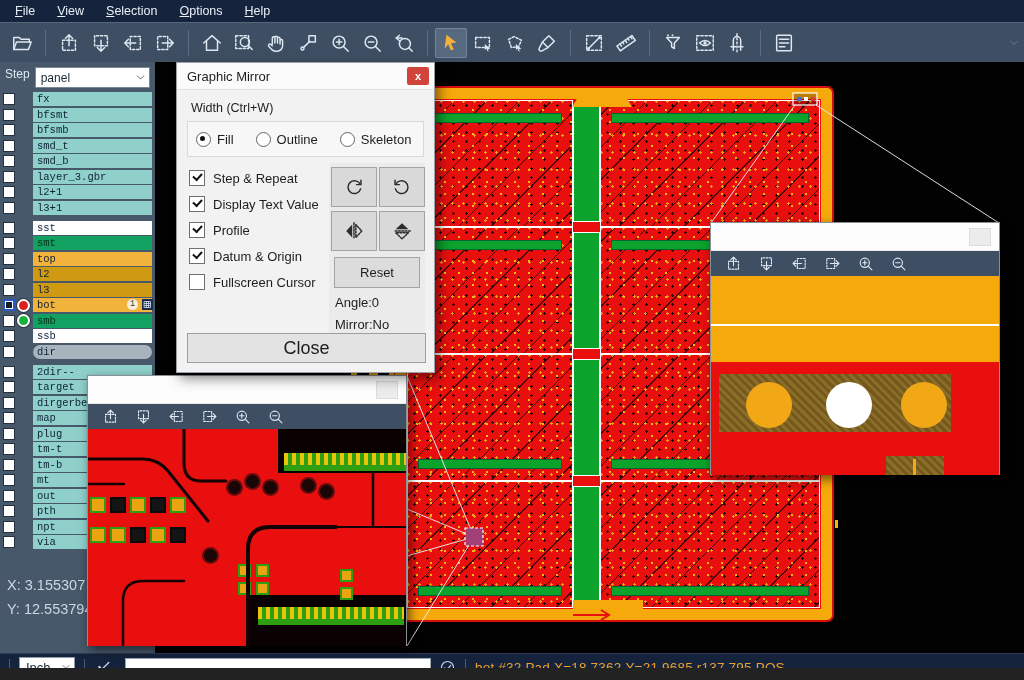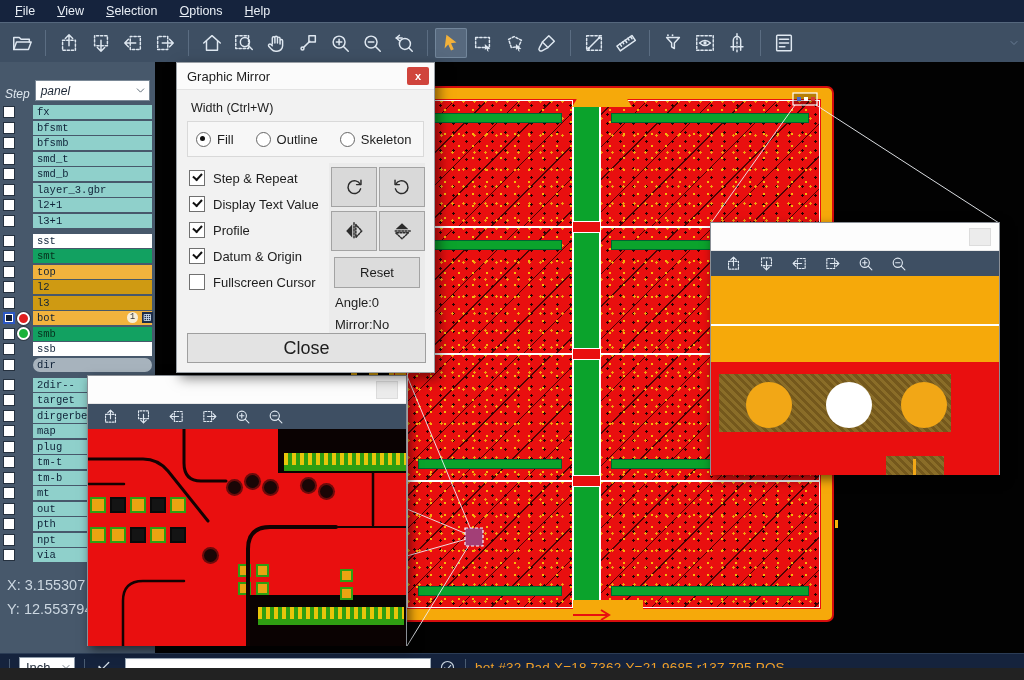--- a/index.html
+++ b/index.html
@@ -19,21 +19,21 @@
            border-top:1px solid #55677d;display:flex;align-items:center;padding-left:6px;box-sizing:border-box;}
   .tbtn{width:32px;height:30px;display:flex;align-items:center;justify-content:center;color:#dfe8f1;border-radius:2px;}
   .tbtn svg{width:22px;height:22px;}
   .tbtn.active{background:#57697e;box-shadow:0 0 0 1px #72869b inset;color:#f2b13a;}
   .tsep{width:1px;height:26px;background:#5b6d82;margin:0 7px;}
   #toolbar-overflow{position:absolute;right:4px;top:14px;color:#7487a0;}
   #toolbar-overflow svg{width:12px;height:12px;}
 
   
   #sidebar{position:absolute;left:0;top:62px;width:155px;height:591px;background:#47586b;box-sizing:border-box;}
-  #step-row{display:flex;align-items:flex-end;margin:18px 2px 4px 5px;font-style:italic;}
+  #step-row{display:flex;align-items:flex-start;margin:5px 2px 4px 5px;}
   #step-label{color:#dfe8f0;font-size:12px;margin-right:5px;}
   #step-select{flex:1;height:21px;background:#fff;border:1px solid #7a8896;display:flex;align-items:center;
                justify-content:space-between;font-size:12px;color:#1c2736;padding-left:5px;box-sizing:border-box;margin-right:3px;}
   #step-select svg{width:13px;height:13px;color:#4a5866;margin-right:2px;}
   #layer-list{margin-top:3px;}
   .layer-group{margin-bottom:6px;}
   .layer-row{position:relative;height:14px;margin-bottom:1.5px;font-family:Liberation Mono, monospace;}
   .lr-check{position:absolute;left:3px;top:1px;width:10px;height:10px;background:#fff;border:1px solid #25313f;}
   .lr-check.on{background:#101b30;border:2px solid #2b57c4;width:8px;height:8px;box-shadow:0 0 0 1px #fff inset;}
   .lr-dot{position:absolute;left:17px;top:0.5px;width:9px;height:9px;border-radius:50%;border:2px solid #fff;box-shadow:0 0 0 1px rgba(0,0,0,.35);}

